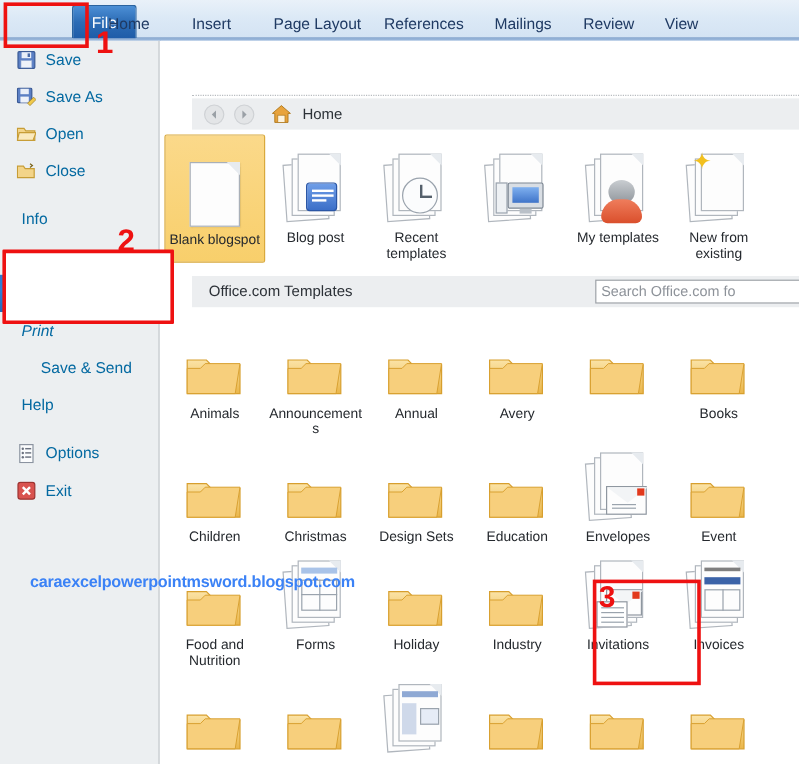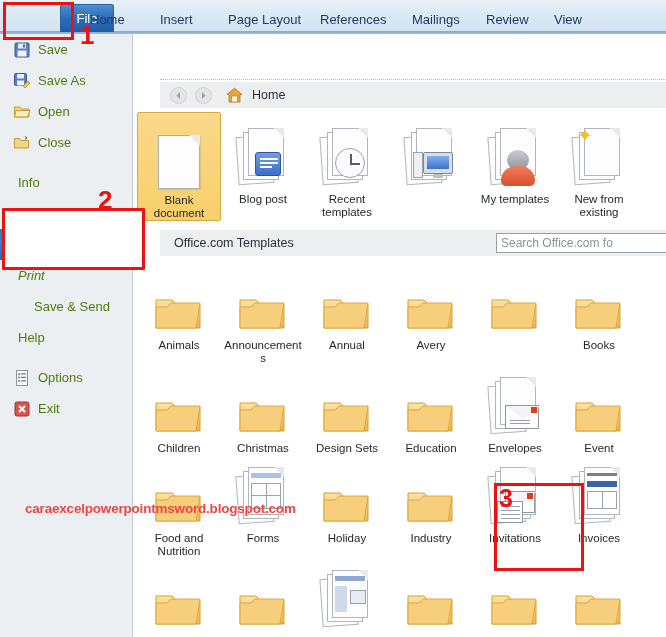--- a/index.html
+++ b/index.html
@@ -37,21 +37,21 @@
 
   
   .sidebar {
     position: absolute; left: 0; top: 34px; width: 133px; height: 603px;
     background: #eceff1;
     border-right: 1px solid #c3c8cc;
   }
   .side-item {
     position: relative; height: 31px;
     display: flex; align-items: center;
-    padding-left: 18px; font-size: 13px; color: #4d7c0f;
+    padding-left: 18px; font-size: 13px; color: #0369a1;
     white-space: nowrap;
   }
   .side-item.icon-item { padding-left: 14px; }
   .side-item .lbl { margin-left: 8px; }
   .side-item.plain { padding-left: 18px; }
   .side-item.selected {
     background: linear-gradient(to bottom, #2e7bd0 0%, #2f7fd6 40%, #2569b9 100%);
     color: #ffffff;
     margin-right: 0;
   }
@@ -158,23 +158,23 @@
   .stack .p3 { left: 13px; top: 2px;  }
   .stack .p3::after {
     content:""; position:absolute; right:-1px; top:-1px;
     border-top: 10px solid #e7ebef; border-left: 10px solid transparent;
   }
   .folder { width: 50px; height: 40px; position: relative; }
 
   
   .watermark {
     position: absolute; left: 25px; top: 477px;
-    font-size: 13.5px; font-weight: bold; color: #ef4444;
+    font-size: 13.5px; font-weight: bold; color: #3b82f6;
     white-space: nowrap; letter-spacing: -.2px;
-    z-index: 40; pointer-events: none; margin-top: 24px;
+    z-index: 40; pointer-events: none;
   }
 
   
   .redbox { position: absolute; border: 3px solid #ee1111; z-index: 60; pointer-events:none; }
   .rednum {
     position: absolute; color: #ee1111; font-weight: bold;
     font-size: 26px; z-index: 61; pointer-events:none;
     font-family: "Liberation Sans", sans-serif;
   }
   #redbox-file   { left: 3px;  top: 2px;   width: 71px;  height: 38px; }
@@ -313,21 +313,21 @@
       </div>
       <div class="crumb-label">Home</div>
     </div>
 
     <div class="grid" id="local-grid">
         <div class="row">
           <div class="tile selected">
             <div class="tile-art">
               <div class="doc-page"></div>
             </div>
-            <div class="tile-label">Blank document</div>
+            <div class="tile-label">Blank blogspot</div>
           </div>
           <div class="tile">
             <div class="tile-art">
               <div class="stack">
                 <div class="p p1"></div>
                 <div class="p p2"></div>
                 <div class="p p3"></div>
                 <div style="position:absolute;left:20px;top:26px;width:26px;height:24px;background:linear-gradient(#6f9ee8,#3c6fc8);border:1px solid #2b56a5;border-radius:3px">
                   <div style="position:absolute;left:4px;top:5px;width:18px;height:2px;background:#fff"></div>
                   <div style="position:absolute;left:4px;top:9px;width:18px;height:2px;background:#fff"></div>

